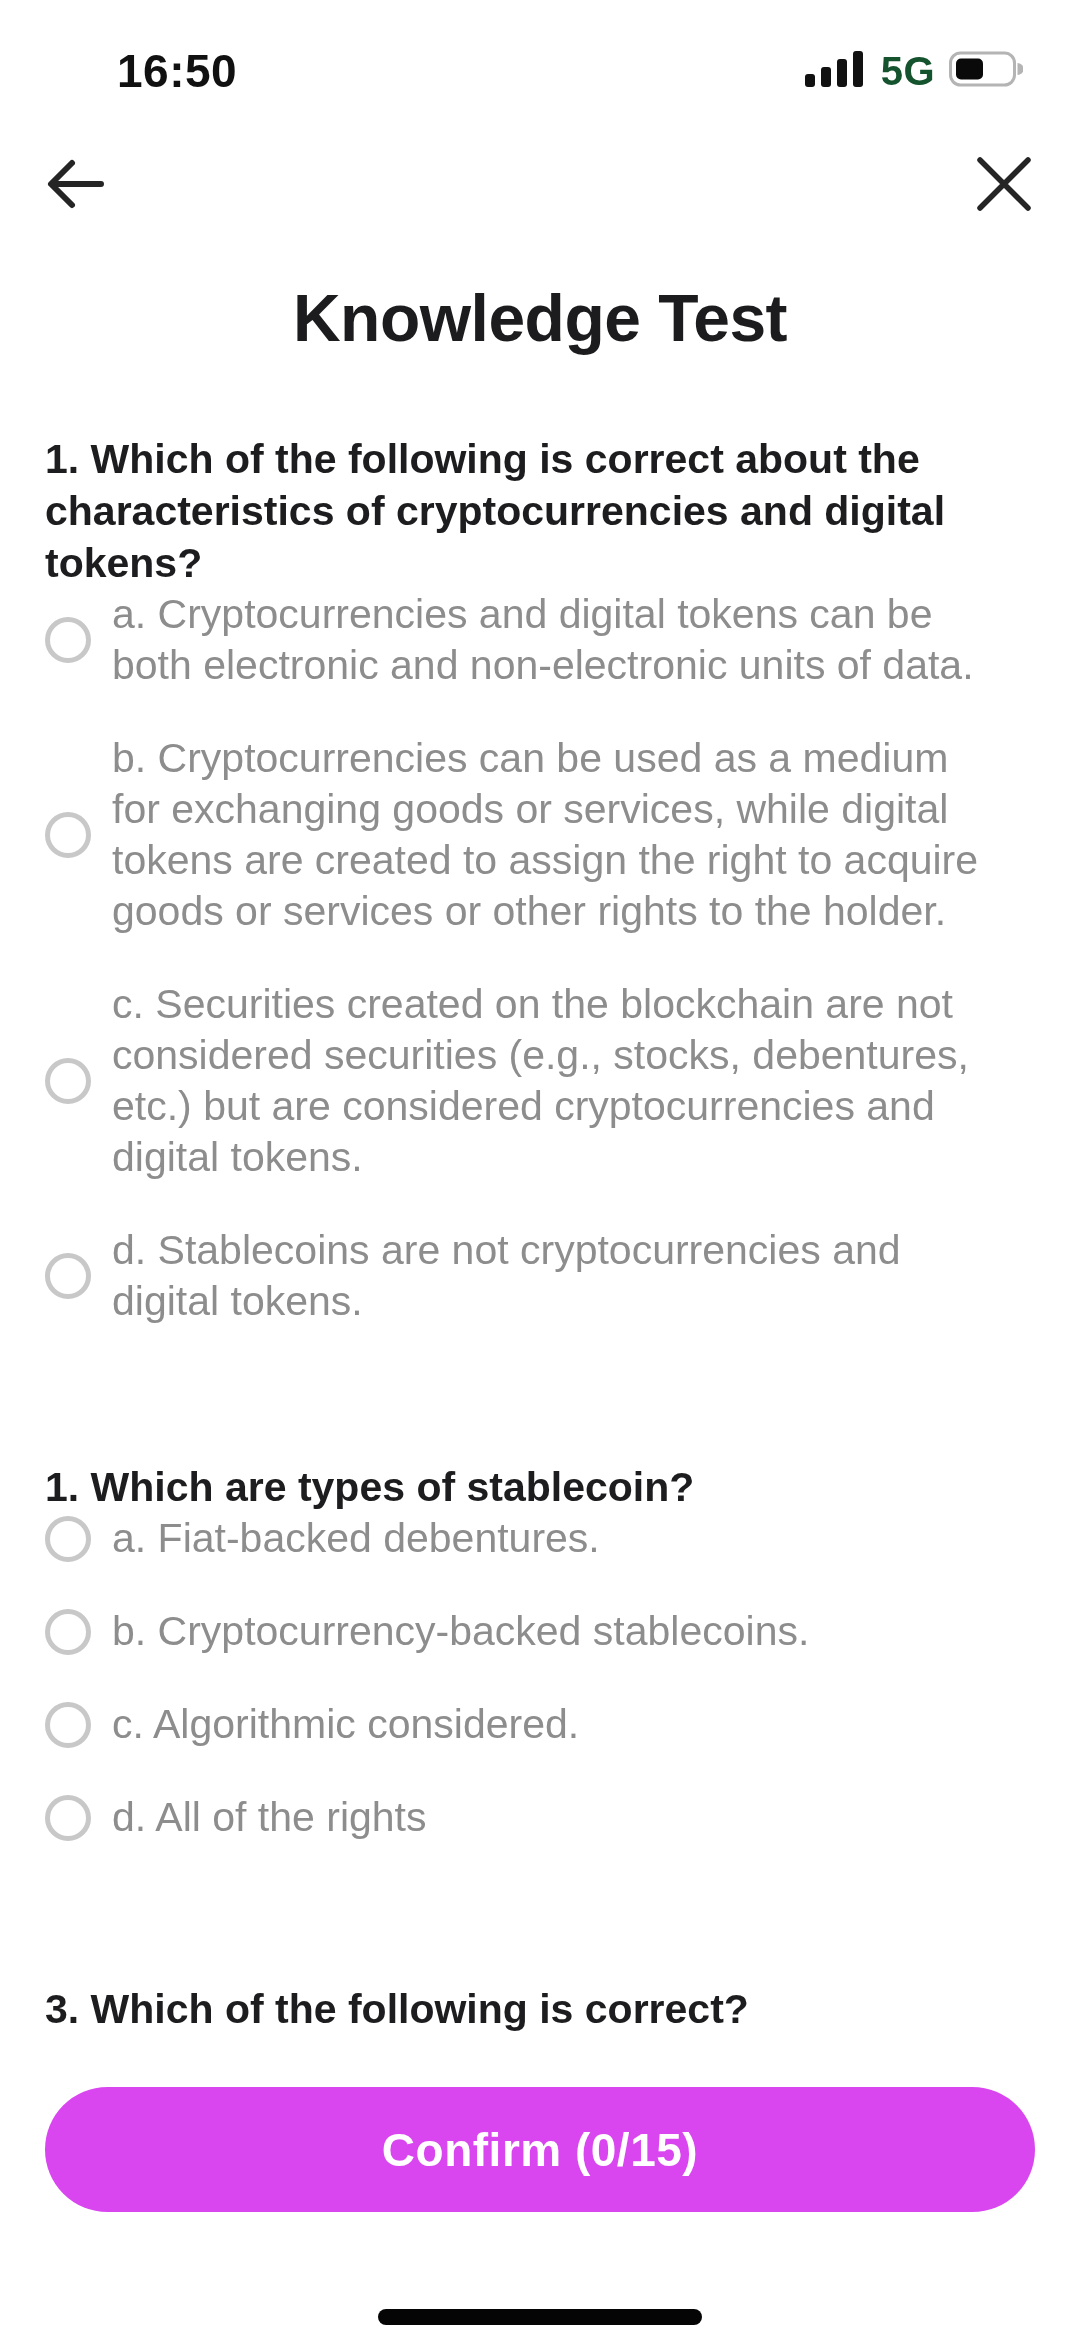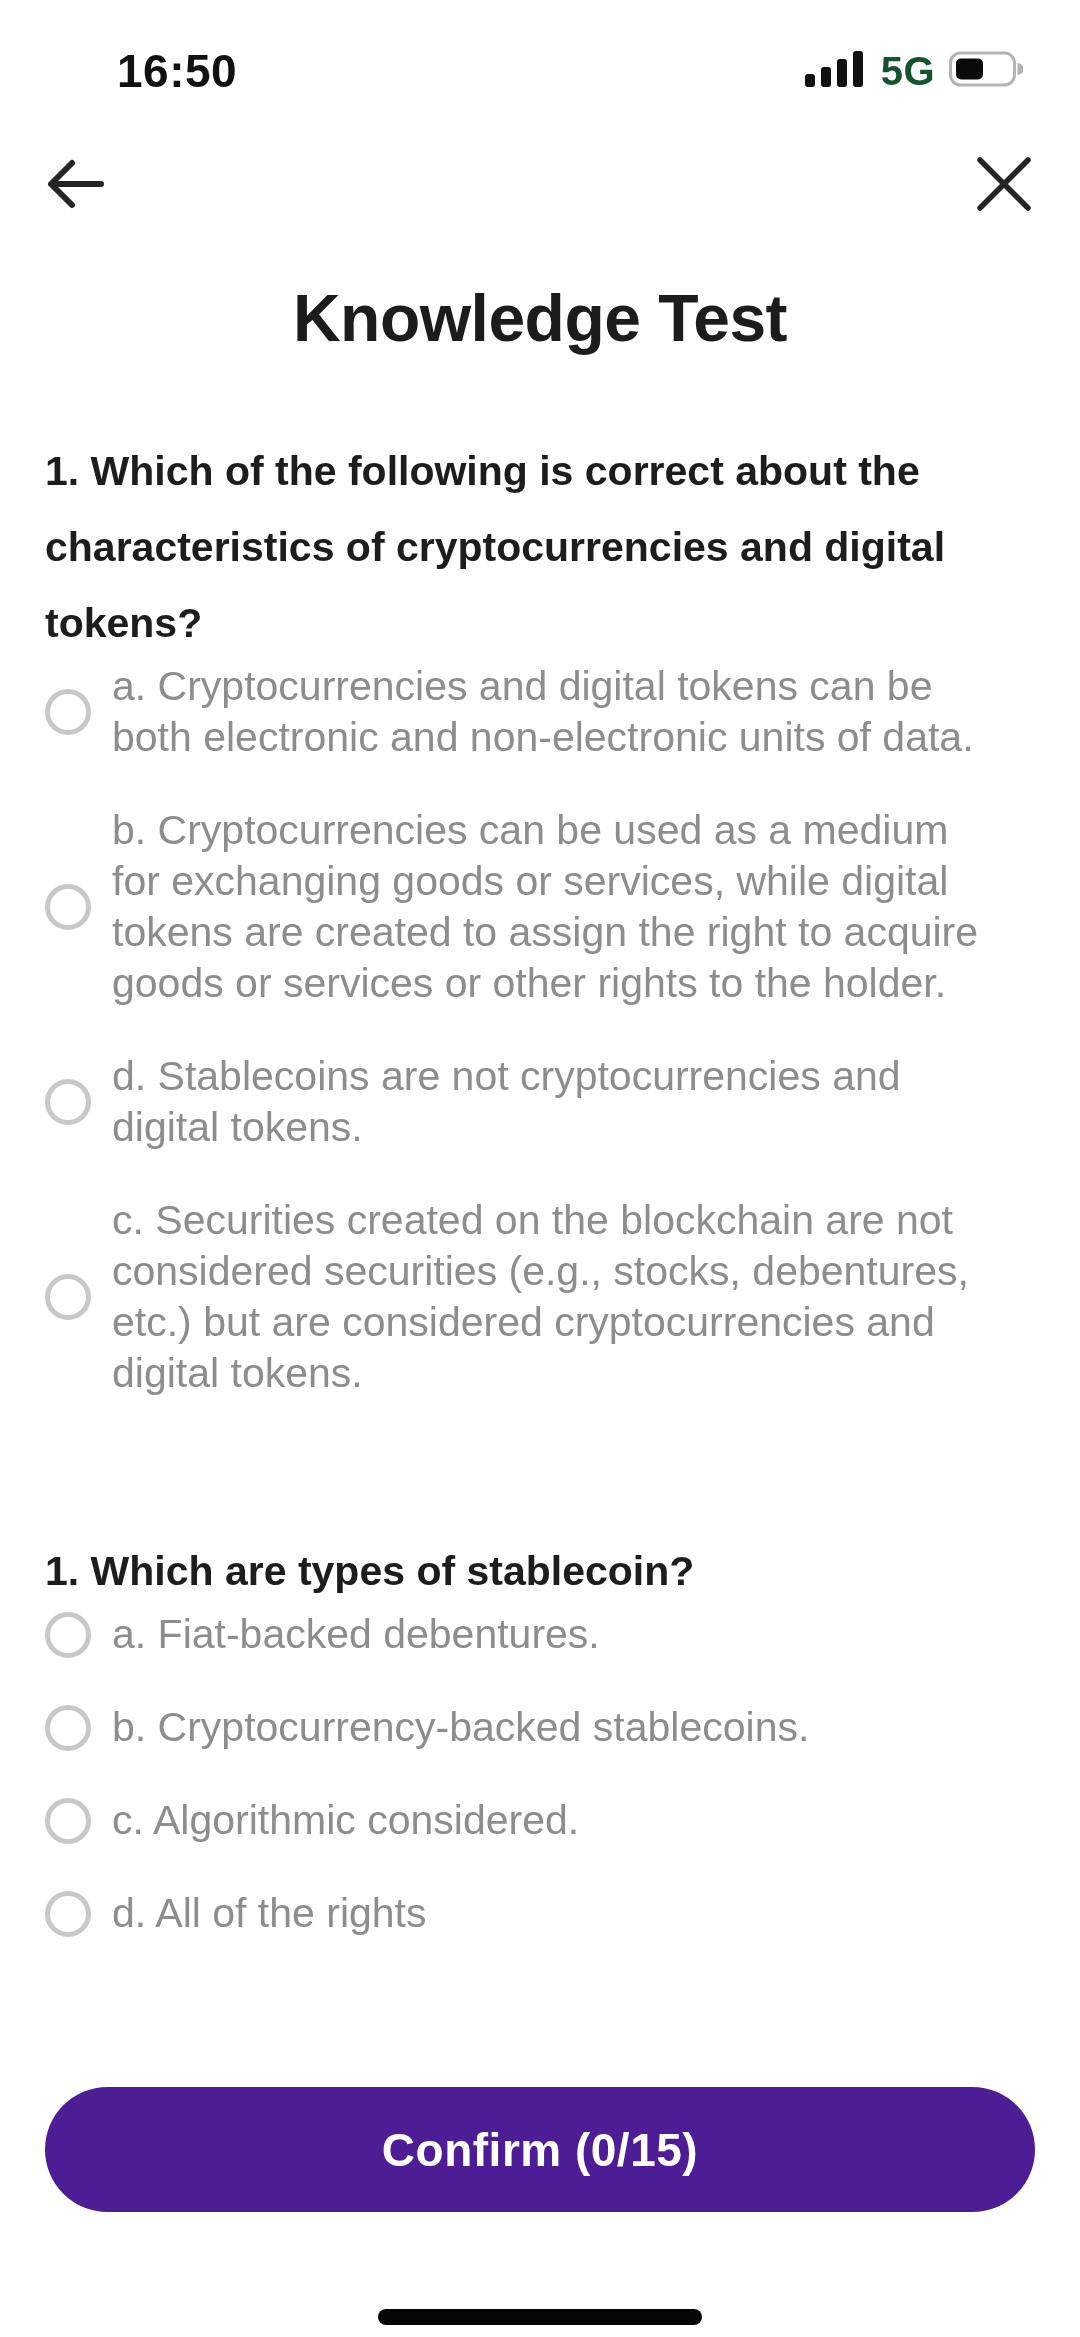--- a/index.html
+++ b/index.html
@@ -38,21 +38,21 @@
   .page-title {
     margin: 60px 0 0 0;
     font-size: 66px; line-height: 82px; font-weight: 700;
     color: #1c1c1e; letter-spacing: -0.5px; text-align: center;
   }
 
   
   .question { margin-top: 0; }
   .q-text {
     margin: 0; padding-top: 74px;
-    font-size: 41px; line-height: 76px; font-weight: 600;
+    font-size: 41px; line-height: 52px; font-weight: 600;
     color: #1d1d1f;
   }
   .question:nth-child(2) .q-text { padding-top: 92px; }
   .question:nth-child(3) .q-text { padding-top: 98px; }
   .options { }
   .option {
     display: flex; align-items: center;
     margin-bottom: 42px;
   }
   .radio {
@@ -65,21 +65,21 @@
     color: #8d8d8d; max-width: 880px;
   }
 
   
   .footer {
     position: absolute; left: 0; right: 0; bottom: 0; height: 295px;
     background: #ffffff;
   }
   .confirm-btn {
     display: block; margin: 45px 45px 0 45px; width: 990px; height: 125px;
-    background: #4c1d95; border: none; border-radius: 63px;
+    background: #d946ef; border: none; border-radius: 63px;
     color: #ffffff; font-size: 46px; font-weight: 700;
     font-family: "Liberation Sans", "DejaVu Sans", sans-serif;
     letter-spacing: 0.5px; cursor: default;
   }
   .home-indicator {
     position: absolute; bottom: 12px; left: 50%; transform: translateX(-50%);
     width: 324px; height: 16px; border-radius: 9px; background: #050505;
   }
 </style>
 </head>
@@ -137,25 +137,25 @@
             <div class="option">
     <span class="radio"></span>
     <span class="option-label">a. Cryptocurrencies and digital tokens can be both electronic and non-electronic units of data.</span>
   </div>
             <div class="option">
     <span class="radio"></span>
     <span class="option-label">b. Cryptocurrencies can be used as a medium for exchanging goods or services, while digital tokens are created to assign the right to acquire goods or services or other rights to the holder.</span>
   </div>
             <div class="option">
     <span class="radio"></span>
-    <span class="option-label">d. Stablecoins are not cryptocurrencies and digital tokens.</span>
+    <span class="option-label">c. Securities created on the blockchain are not considered securities (e.g., stocks, debentures, etc.) but are considered cryptocurrencies and digital tokens.</span>
   </div>
             <div class="option">
     <span class="radio"></span>
-    <span class="option-label">c. Securities created on the blockchain are not considered securities (e.g., stocks, debentures, etc.) but are considered cryptocurrencies and digital tokens.</span>
+    <span class="option-label">d. Stablecoins are not cryptocurrencies and digital tokens.</span>
   </div>
           </div>
   </section>
         <section class="question">
     <h2 class="q-text">1. Which are types of stablecoin?</h2>
     <div class="options">
             <div class="option">
     <span class="radio"></span>
     <span class="option-label">a. Fiat-backed debentures.</span>
   </div>

